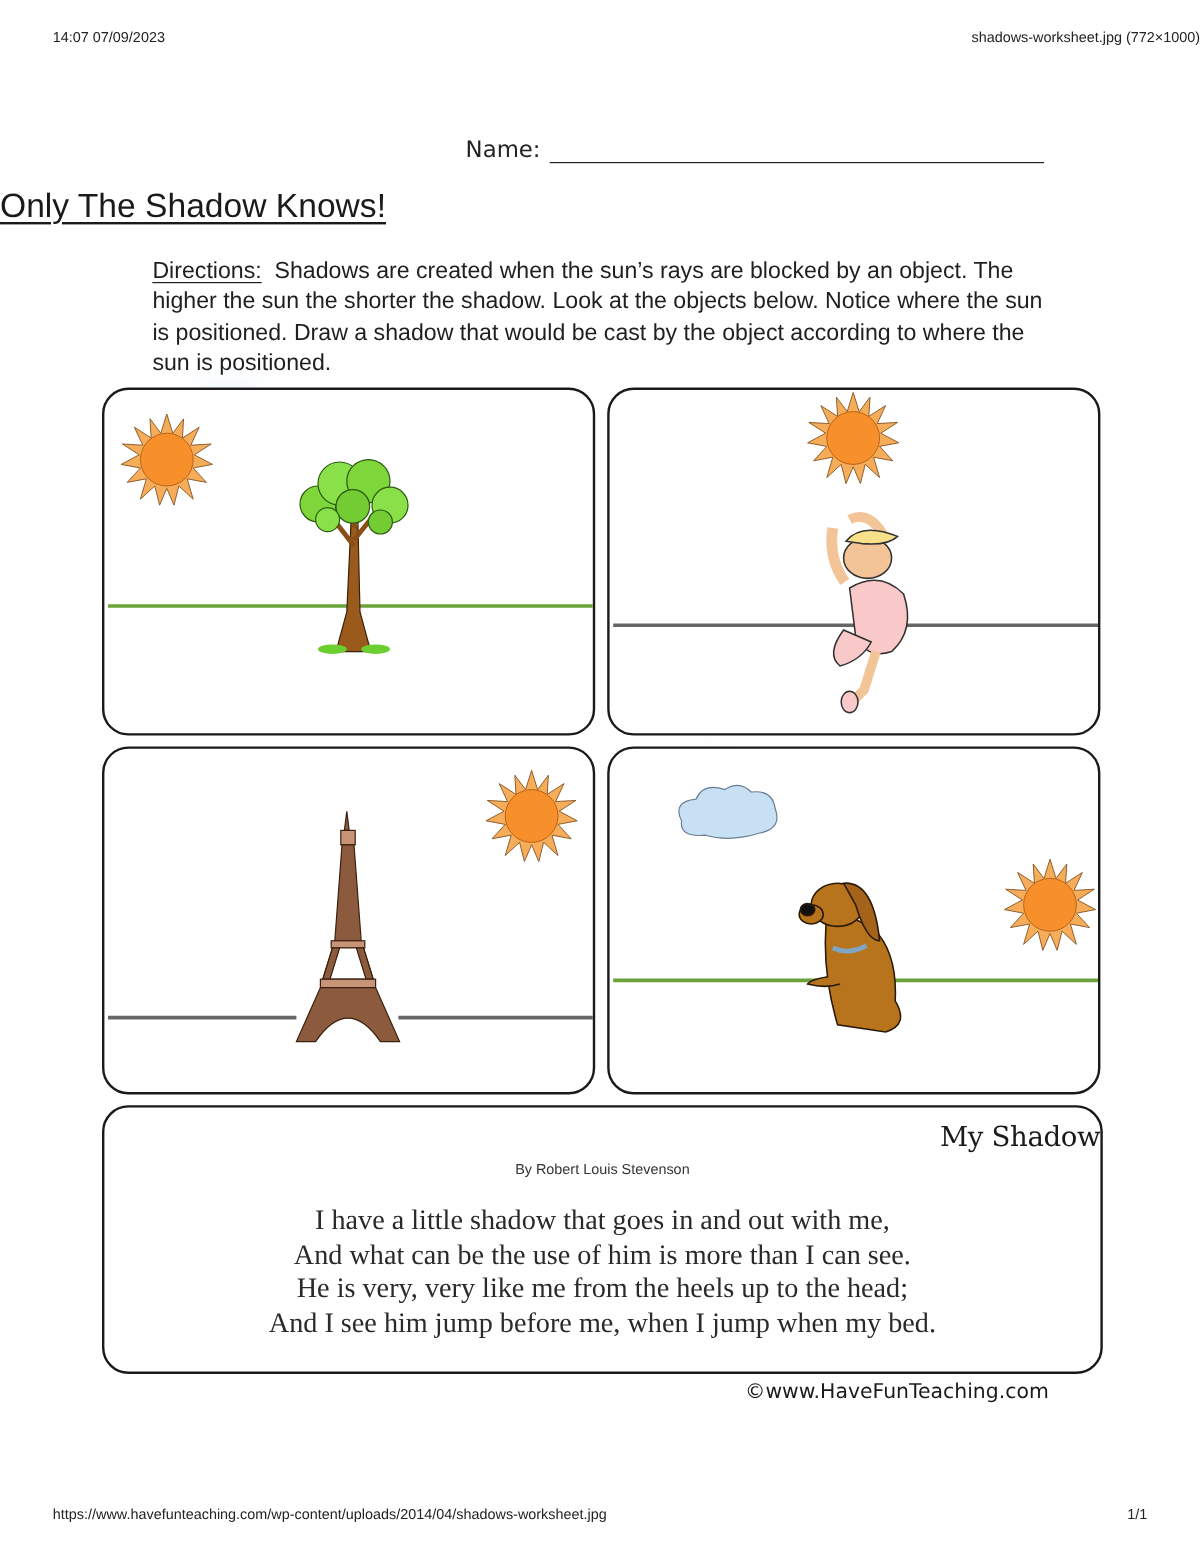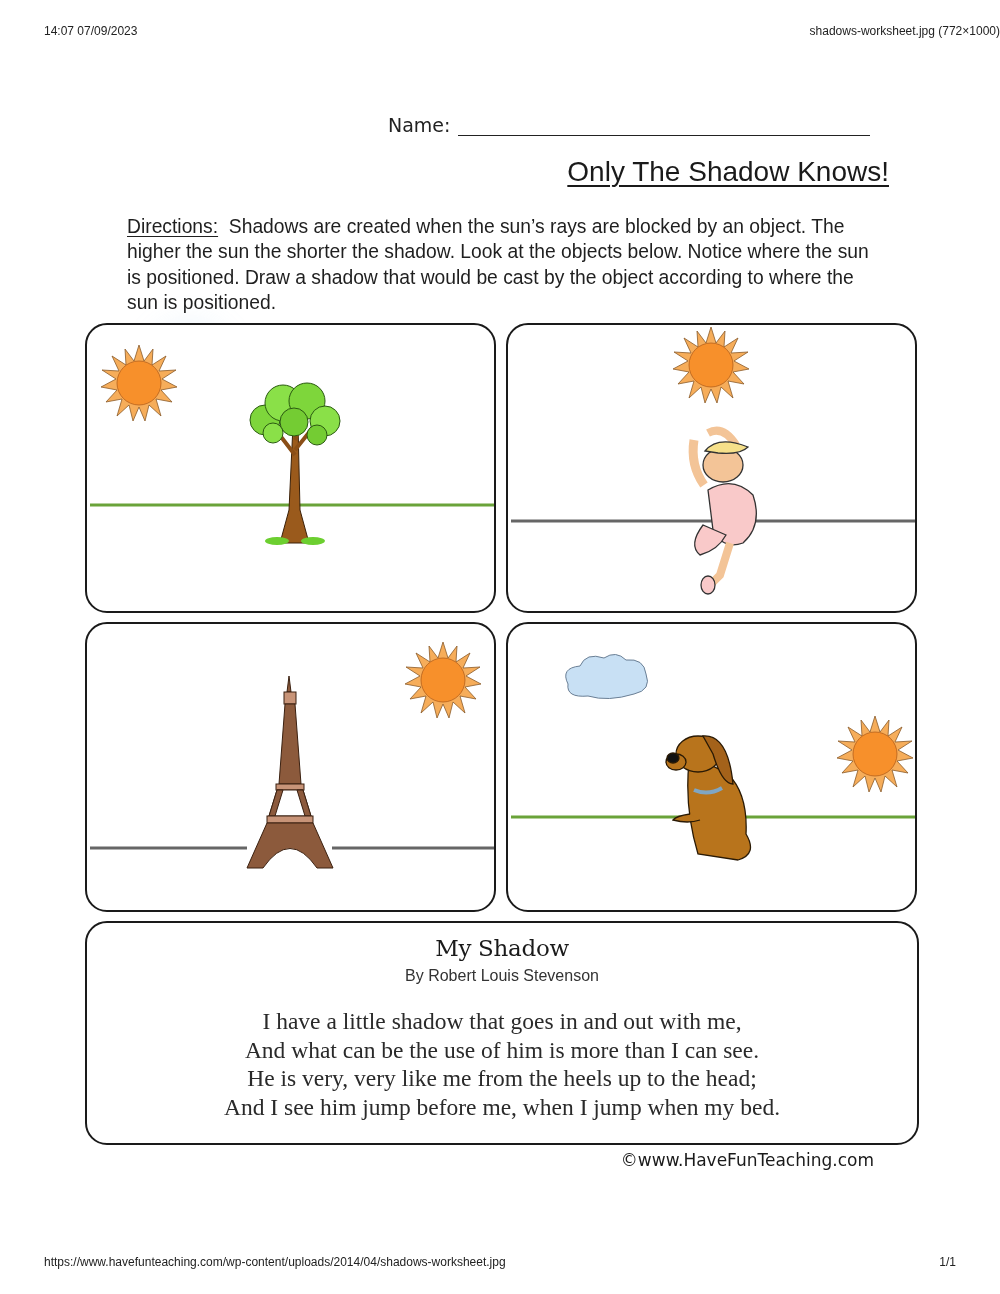--- a/index.html
+++ b/index.html
@@ -10,35 +10,35 @@
   .print-header { top: 24px; height: 16px; }
   .print-footer { top: 1255px; height: 16px; }
   .ph-left { position: absolute; left: 44px; top: 0; }
   .ph-center { position: absolute; left: 0; width: 1000px; text-align: right; top: 0; padding-left: 150px; }
   .pf-left { position: absolute; left: 44px; top: 0; }
   .pf-right { position: absolute; right: 44px; top: 0; }
 
   .name-row { position: absolute; left: 388px; top: 114px; font-size: 19px; font-family: "DejaVu Sans", sans-serif; color: #222; display: flex; align-items: flex-end; text-align: center; }
   .name-line { display: inline-block; width: 412px; border-bottom: 1.5px solid #222; margin-left: 8px; height: 20px; }
 
-  .title { position: absolute; left: 0; width: 889px; top: 156px; text-align: right; font-size: 28px; text-decoration: underline; text-underline-offset: 4px; text-decoration-thickness: 1.5px; color: #1a1a1a; }
+  .title { position: absolute; left: 0; width: 889px; top: 156px; text-align: left; font-size: 28px; text-decoration: underline; text-underline-offset: 4px; text-decoration-thickness: 1.5px; color: #1a1a1a; }
 
   .directions { position: absolute; left: 127px; top: 214px; width: 760px; font-size: 19.3px; line-height: 25.3px; color: #1f1f1f; }
   .directions .lbl { text-decoration: underline; text-underline-offset: 3px; }
 
   .panel { position: absolute; border: 2.5px solid #1a1a1a; border-radius: 22px; background: #fff; overflow: hidden; }
   .p1 { left: 85px; top: 323px; width: 411px; height: 290px; }
   .p2 { left: 506px; top: 323px; width: 411px; height: 290px; }
   .p3 { left: 85px; top: 622px; width: 411px; height: 290px; }
   .p4 { left: 506px; top: 622px; width: 411px; height: 290px; }
   .panel svg { position: absolute; left: 0; top: 0; }
 
   .poem { position: absolute; left: 85px; top: 921px; width: 834px; height: 224px; border: 2.5px solid #1a1a1a; border-radius: 22px; text-align: center; }
-  .poem-title { font-family: "DejaVu Serif", serif; font-size: 23px; color: #1a1a1a; margin-top: 12px; letter-spacing: -0.3px; }
-  .poem-author { font-family: "Liberation Sans", sans-serif; font-size: 16px; color: #333; margin-top: 6px; }
+  .poem-title { font-family: "DejaVu Serif", serif; font-size: 23px; color: #1a1a1a; margin-top: 12px; letter-spacing: -0.3px; text-align: right; }
+  .poem-author { font-family: "Liberation Sans", sans-serif; font-size: 12px; color: #333; margin-top: 6px; }
   .poem-lines { margin-top: 22px; font-family: "Liberation Serif", serif; font-size: 23.5px; line-height: 28.5px; color: #2a2a2a; }
 
   .copyright { position: absolute; right: 126px; top: 1150px; font-family: "DejaVu Sans", sans-serif; font-size: 17px; color: #1a1a1a; }
 
   .watermark { position: absolute; pointer-events: none; border-radius: 50%; filter: blur(18px); opacity: 0.35; }
 </style>
 </head>
 <body>
 
 <div class="print-header">

